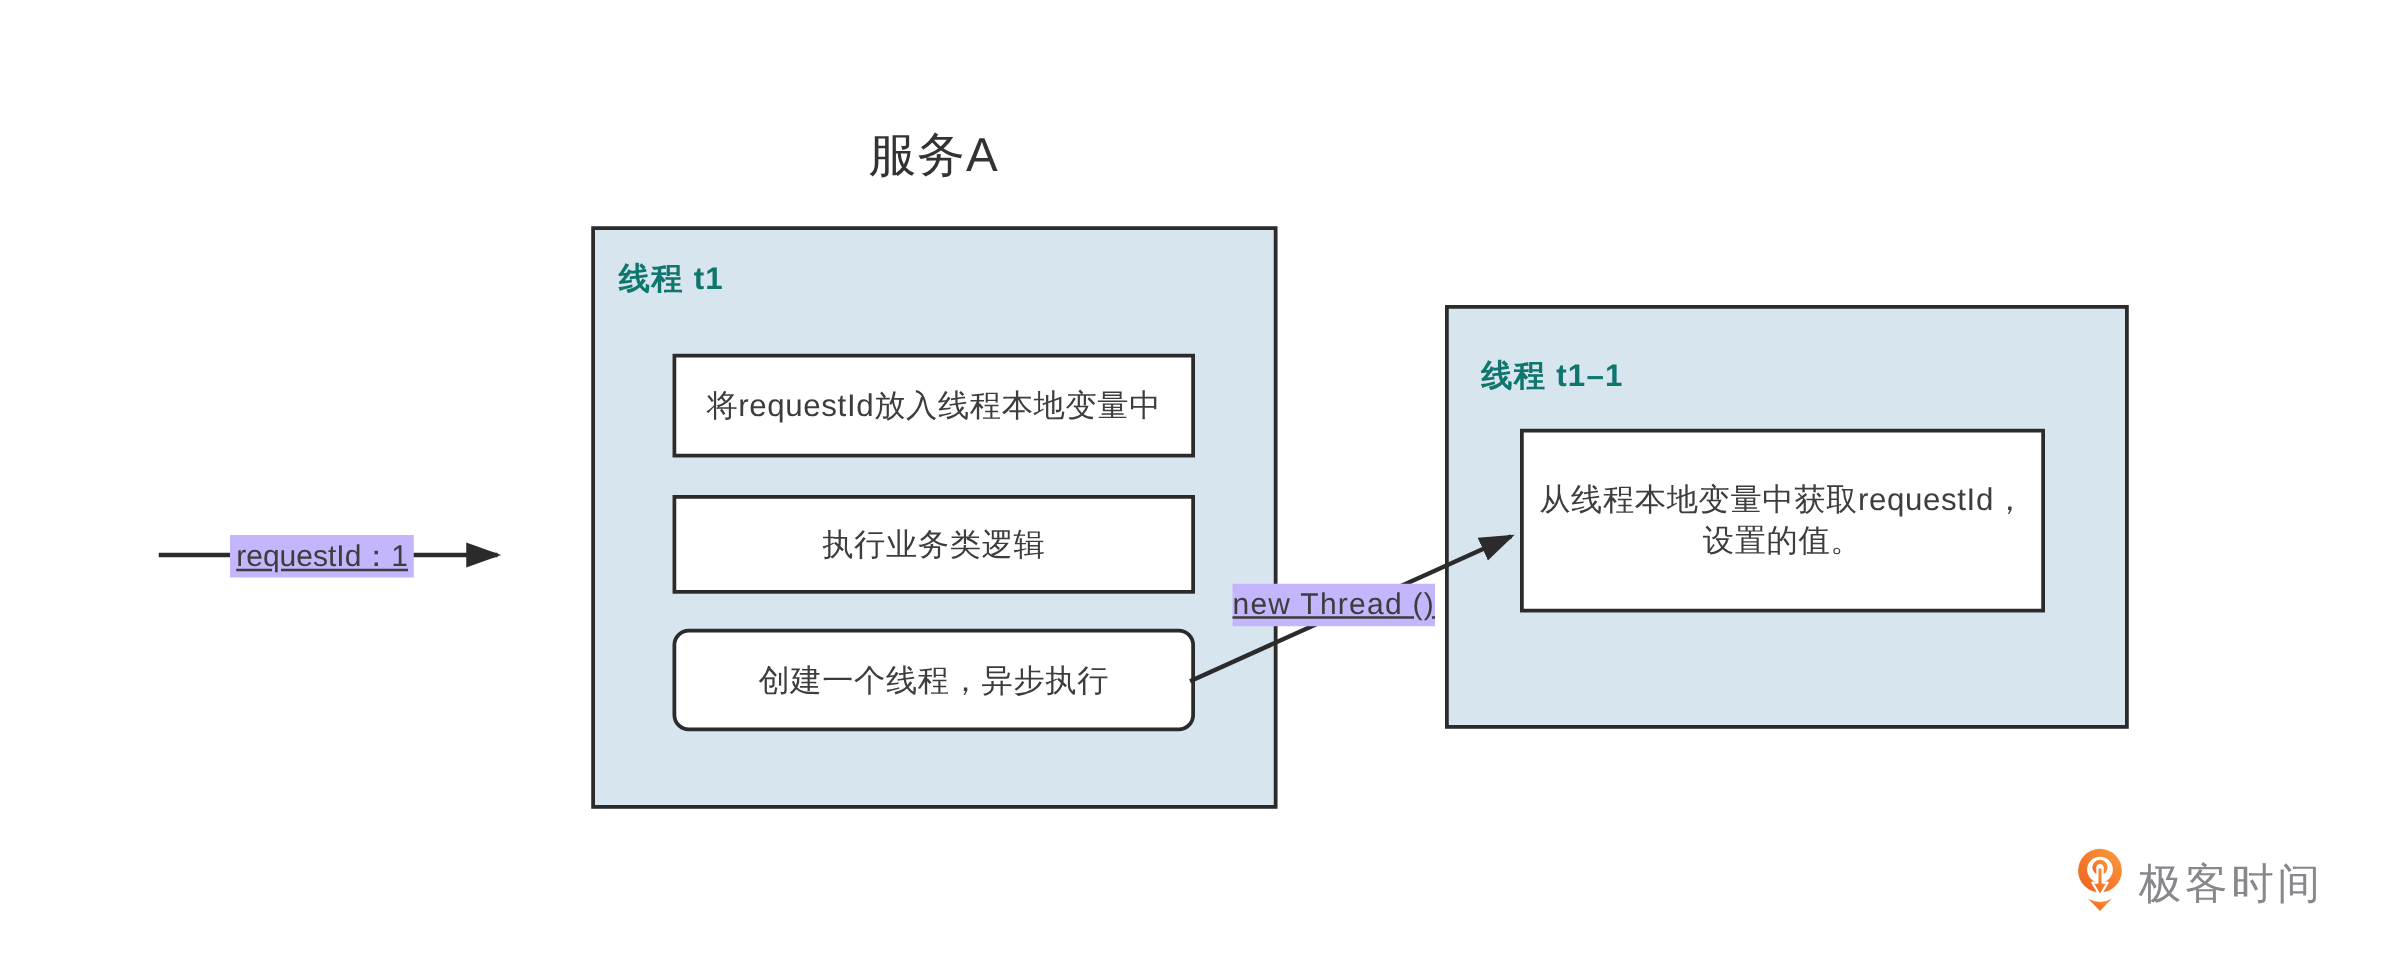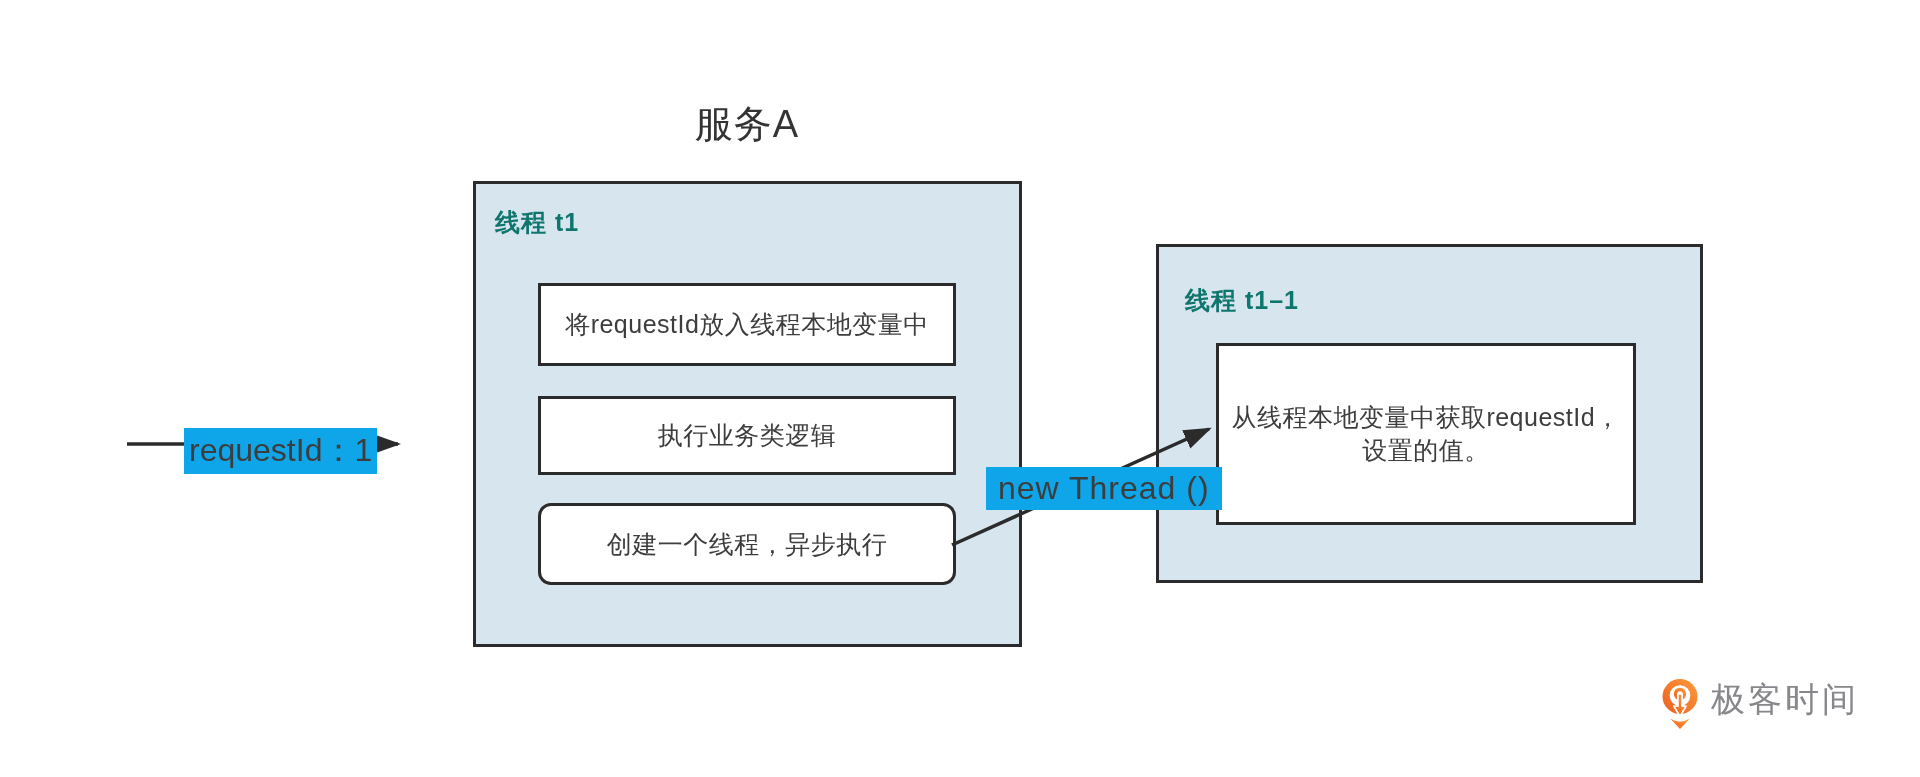--- a/index.html
+++ b/index.html
@@ -47,21 +47,21 @@
     display: flex; align-items: center; justify-content: center;
     font-size: 25px; color: var(--text, #3d3d3d);
     letter-spacing: 0.5px;
   }
   #step-1 { top: 99px;  height: 83px; }
   #step-2 { top: 212px; height: 79px; }
   #step-3 { top: 319px; height: 82px; border-radius: 13px; }
 
   .note-box {
     position: absolute;
-    left: 57px; top: 96px; width: 420px; height: 182px;
+    left: 57px; top: 96px; width: 420px; height: 147px;
     background: #fff;
     border: 3px solid var(--stroke, #2b2b2b);
     box-sizing: border-box;
     display: flex; flex-direction: column;
     align-items: center; justify-content: center;
     font-size: 25px; line-height: 33px;
     color: var(--text, #3d3d3d);
     text-align: center;
     letter-spacing: 0.5px;
   }
@@ -72,33 +72,34 @@
     pointer-events: none;
     z-index: 5;
   }
   #arrow-layer line {
     stroke: var(--stroke, #2b2b2b);
     stroke-width: 3.5px;
   }
 
   .float-label {
     position: absolute;
-    background: #0ea5e9;
-    font-size: 32px;
+    background: #c4b5fd;
+    font-size: 24px;
     color: var(--text, #3d3d3d);
     z-index: 6;
     white-space: nowrap;
+    text-decoration: underline;
   }
   #request-arrow-label { left: 184px; top: 428px; padding: 1px 5px; }
-  #new-thread-label    { left: 986px; top: 467px; padding: 3px 12px; letter-spacing: 1px; }
+  #new-thread-label    { left: 986px; top: 467px; padding: 3px 0; letter-spacing: 1px; }
 
   #logo {
     position: absolute;
     left: 1659px; top: 677px;
-    display: flex; align-items: flex-start; gap: 10px;
+    display: flex; align-items: flex-end; gap: 10px;
     z-index: 4;
   }
   #logo .logo-text {
     font-size: 34px;
     font-weight: 500;
     color: var(--logo-text-gray, #88878b);
     letter-spacing: 3px;
   }
 </style>
 </head>

